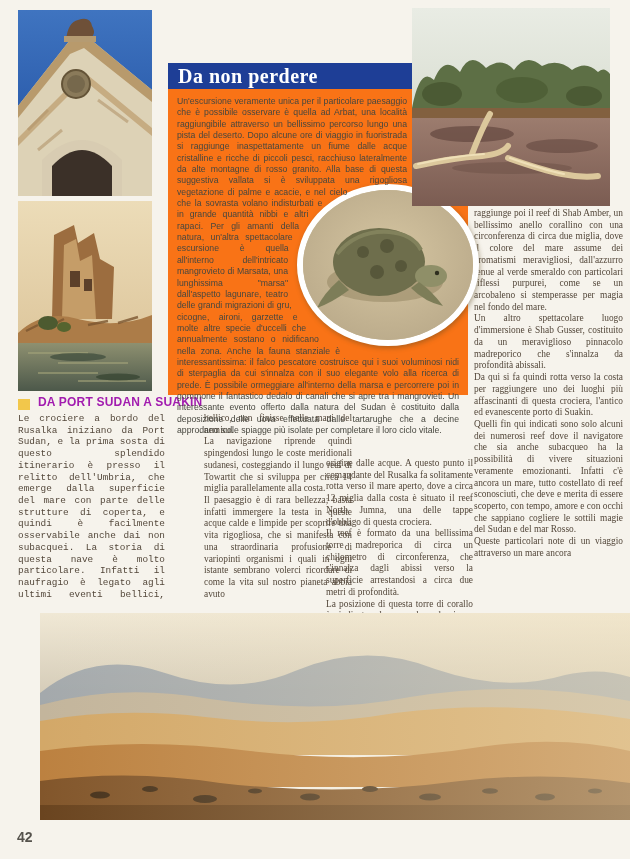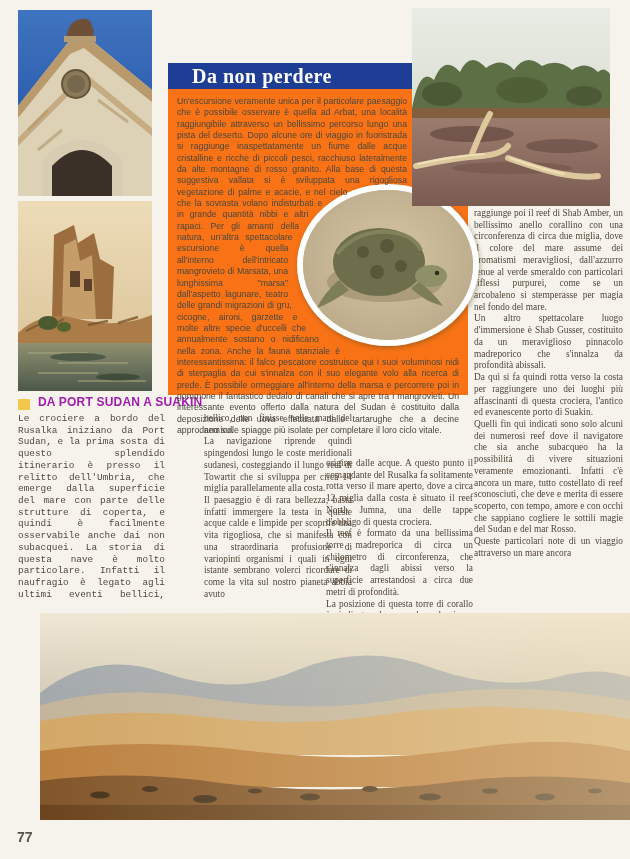--- a/index.html
+++ b/index.html
@@ -5,21 +5,21 @@
   html,body{margin:0;padding:0;}
   body{background:#e9e6de;font-family:"Liberation Serif",serif;}
   #page{position:relative;width:630px;height:859px;background:#f6f3ec;overflow:hidden;
         box-shadow:0 0 6px rgba(0,0,0,.3);}
   .photo{position:absolute;overflow:hidden;}
   .photo svg{display:block;}
 
   
   #box-title-bar{position:absolute;left:168px;top:63px;width:252px;height:26px;
     background:#1e3e96;color:#ffffff;font-family:"Liberation Serif",serif;
-    font-weight:bold;font-size:20px;line-height:26px;padding-left:24px;box-sizing:border-box;
+    font-weight:bold;font-size:20px;line-height:26px;padding-left:10px;box-sizing:border-box;
     letter-spacing:.5px;z-index:3;}
   #highlight-box{position:absolute;left:168px;top:89px;width:300px;height:306px;
     background:#f97316;z-index:2;box-sizing:border-box;padding:7px 9px 6px 9px;}
   #highlight-box .box-body{font-family:"Liberation Sans",sans-serif;font-size:8.7px;
     line-height:11.35px;color:#47473f;text-align:justify;white-space:pre-line;}
   .mangrove-spacer{float:right;width:52px;height:100px;}
   #turtle-photo{float:right;clear:right;width:170px;height:150px;border-radius:50%;
     border:6px solid #ffffff;box-shadow:1px 2px 5px rgba(90,70,30,.45);
     margin:-12px -20px 4px 9px;shape-outside:ellipse(51% 51% at 50% 50%);
     overflow:hidden;background:#cdbd9a;}
@@ -202,15 +202,15 @@
           <ellipse cx="330" cy="176" rx="8" ry="3"></ellipse>
         <ellipse cx="390" cy="184" rx="11" ry="3.6"></ellipse>
           <ellipse cx="450" cy="178" rx="8" ry="2.8"></ellipse>
         <ellipse cx="505" cy="184" rx="10" ry="3.4"></ellipse>
           <ellipse cx="555" cy="178" rx="7" ry="2.6"></ellipse>
       </g>
       <rect width="590" height="207" fill="url(#glow5)"></rect>
     </svg>
   </div>
 
-  <div id="page-number">77</div>
+  <div id="page-number">42</div>
 
 </div>
 
 </body></html>

